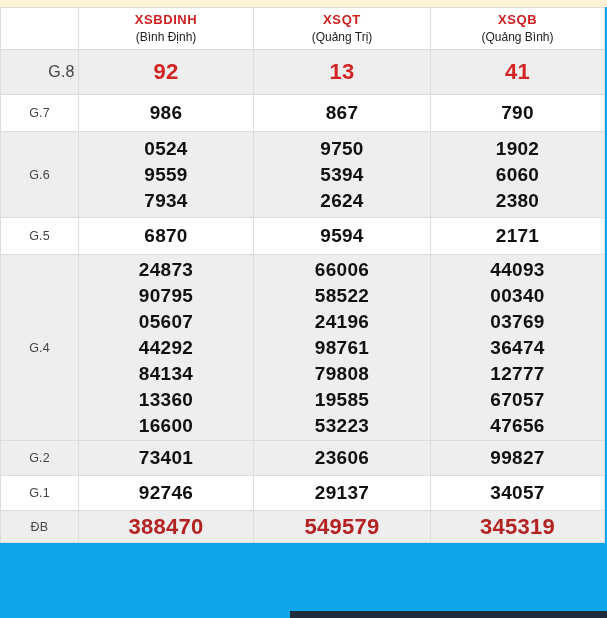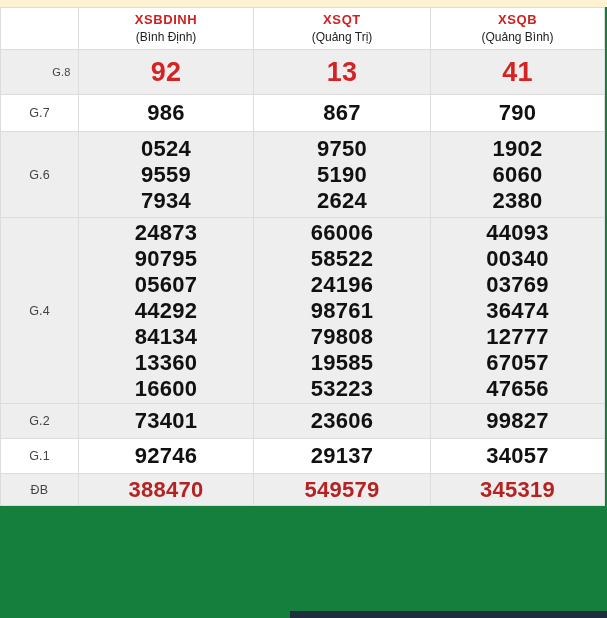--- a/index.html
+++ b/index.html
@@ -12,21 +12,21 @@
     height: 618px;
     overflow: hidden;
     font-family: "Liberation Sans", sans-serif;
     -webkit-font-smoothing: antialiased;
   }
 
   #page {
     position: relative;
     width: 607px;
     height: 618px;
-    background: #15803d;
+    background: #0ea5e9;
   }
 
   
   .top-strip {
     position: absolute;
     left: 0;
     top: 0;
     width: 607px;
     height: 7px;
     background: #fdf3d2;
@@ -98,37 +98,37 @@
 
   td.lbl {
     color: #444444;
     font-size: 12.5px;
     font-weight: normal;
     letter-spacing: 0.2px;
   }
 
   td.vals {
     color: #111111;
-    font-size: 22px;
+    font-size: 19px;
     font-weight: bold;
     letter-spacing: 0.3px;
   }
   td.vals .n {
     display: block;
     line-height: 26px;
   }
 
   
   tr.g8 td.vals {
     color: #d32323;
-    font-size: 27px;
+    font-size: 22px;
     line-height: 30px;
   }
   tr.g8 td.vals .n { line-height: 34px; }
-  tr.g8 td.lbl { font-size: 11px; padding-left: 44px; }
+  tr.g8 td.lbl { font-size: 16px; padding-left: 44px; }
 
   tr.db td.vals {
     color: #b52222;
     font-size: 22px;
   }
   tr.db td.vals .n { line-height: 28px; }
 
   
   tr.g8 > td { height: 44px; }
   tr.g7 > td { height: 36px; }
@@ -202,30 +202,42 @@
 
         <tr class="alt g6">
           <td class="lbl">G.6</td>
           <td class="vals">
               <span class="n">0524</span>
               <span class="n">9559</span>
               <span class="n">7934</span>
             </td>
           <td class="vals">
               <span class="n">9750</span>
-              <span class="n">5190</span>
+              <span class="n">5394</span>
               <span class="n">2624</span>
             </td>
           <td class="vals">
               <span class="n">1902</span>
               <span class="n">6060</span>
               <span class="n">2380</span>
             </td>
         </tr>
 
+        <tr class="plain g5">
+          <td class="lbl">G.5</td>
+          <td class="vals">
+              <span class="n">6870</span>
+            </td>
+          <td class="vals">
+              <span class="n">9594</span>
+            </td>
+          <td class="vals">
+              <span class="n">2171</span>
+            </td>
+        </tr>
 
         <tr class="alt g4">
           <td class="lbl">G.4</td>
           <td class="vals">
               <span class="n">24873</span>
               <span class="n">90795</span>
               <span class="n">05607</span>
               <span class="n">44292</span>
               <span class="n">84134</span>
               <span class="n">13360</span>

